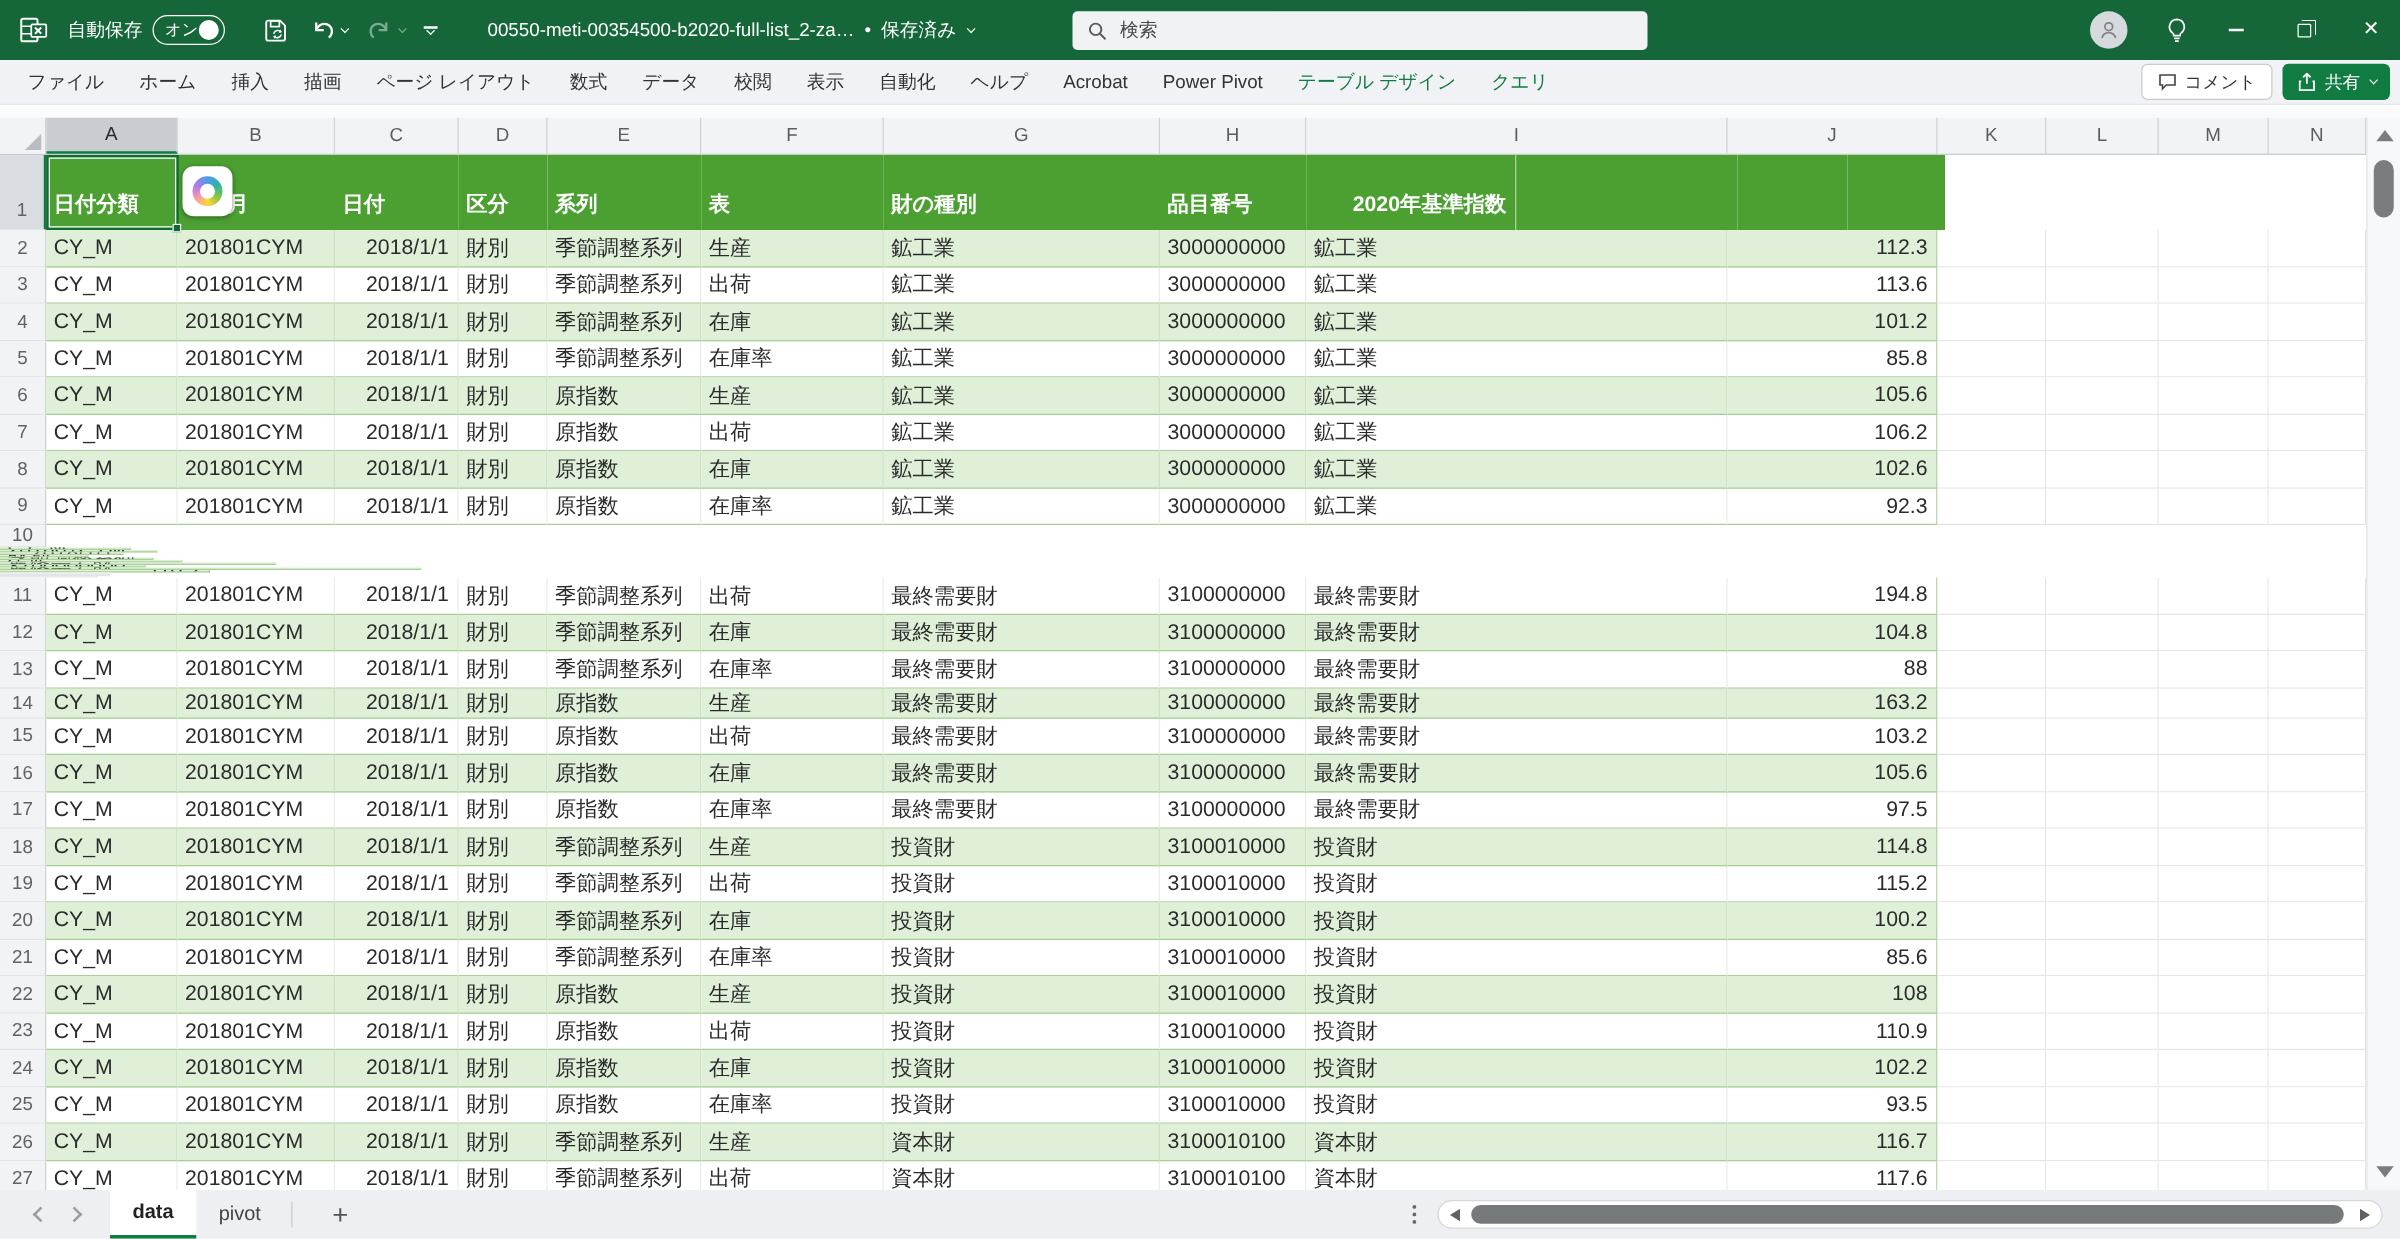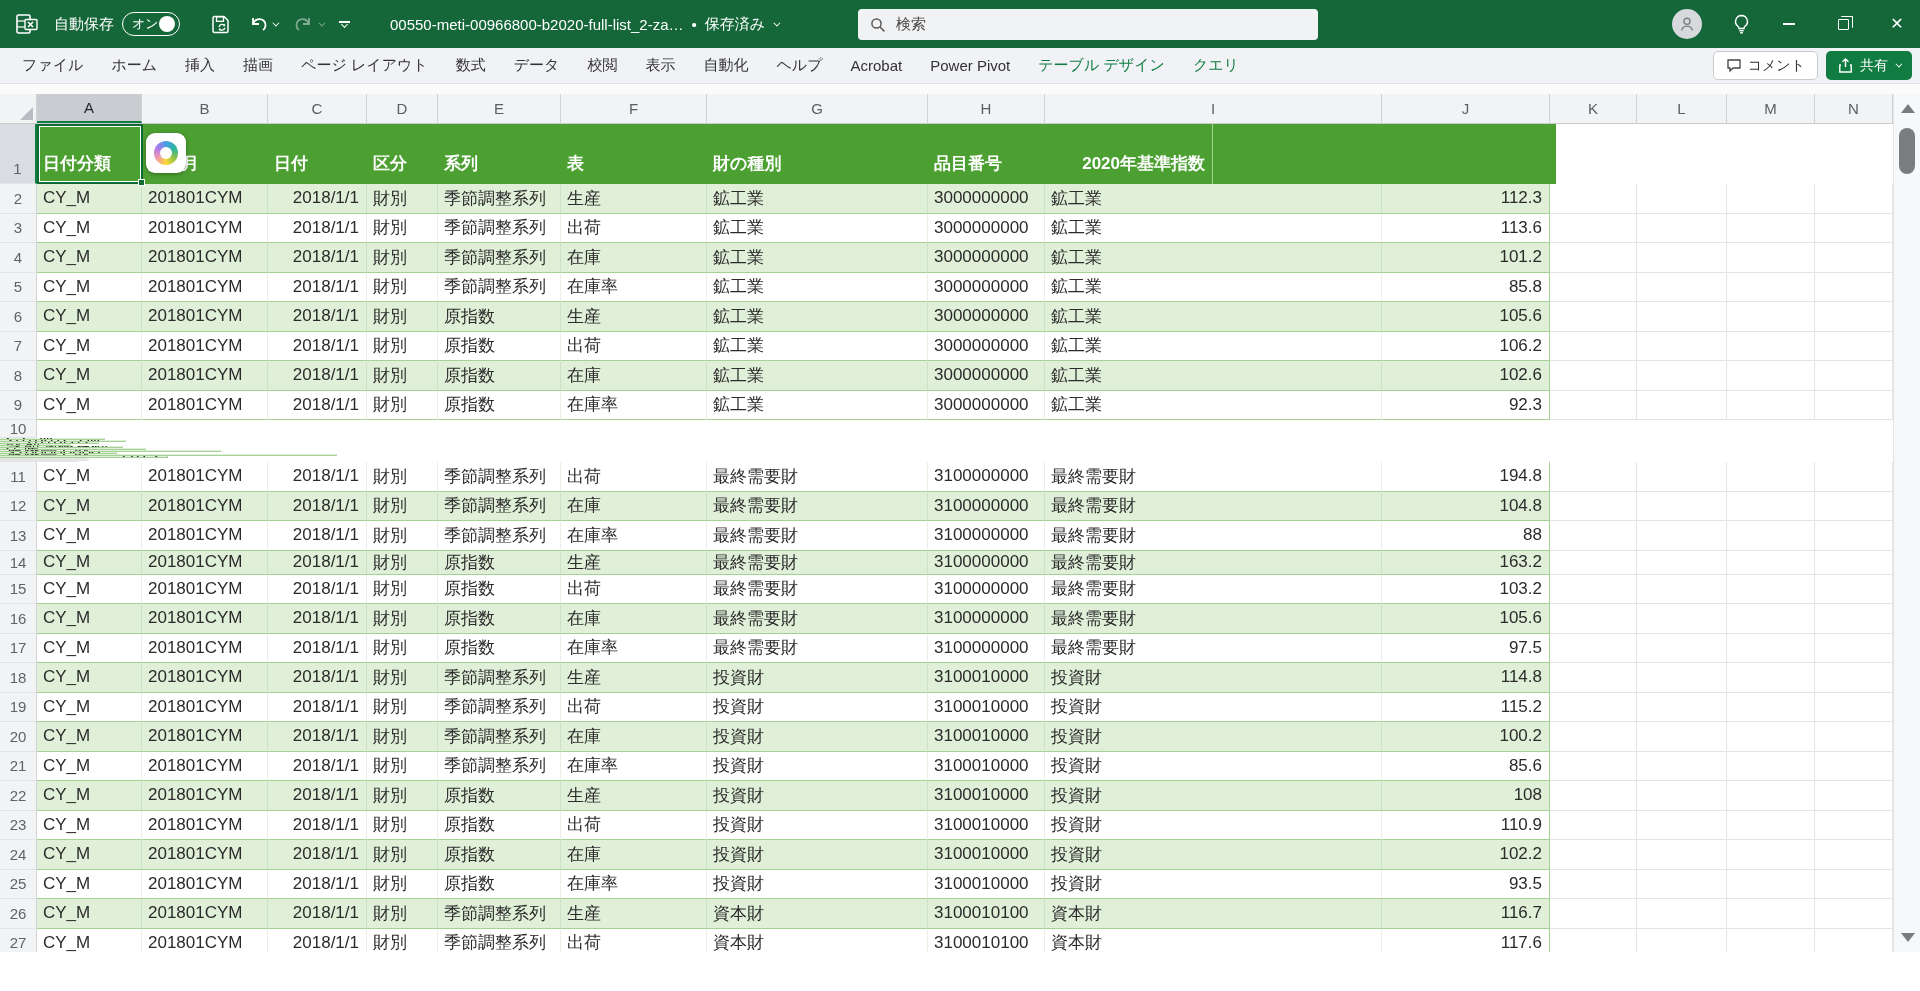--- a/index.html
+++ b/index.html
@@ -141,21 +141,21 @@
               <path d="M16 11c-1.5-4.5-7-6.5-10.5-3.5-3 2.6-2.5 7.5.5 9.5" fill="none" stroke="#fff" stroke-width="1.8"></path>
             </svg>
           <span class="chev small"></span>
         </span>
         <span class="qat-more">
           <span class="bar"></span>
           <span class="chev small" style="transform:rotate(45deg); margin-top:-2px;"></span>
         </span>
       </span>
       <span class="doc-title">
-        <span>00550-meti-00966800-b2020-full-list_2-za…</span>
+        <span>00550-meti-00354500-b2020-full-list_2-za…</span>
         <span>•</span>
         <span>保存済み</span>
         <span class="chev small"></span>
       </span>
     </div>
     <div class="searchbox">
       <svg width="16" height="16" viewBox="0 0 16 16">
           <circle cx="6.5" cy="6.5" r="4.6" fill="none" stroke="#5a5a5a" stroke-width="1.5"></circle>
           <line x1="10" y1="10" x2="14.4" y2="14.4" stroke="#5a5a5a" stroke-width="1.5"></line>
         </svg>
@@ -713,14 +713,36 @@
         <span class="swirl"></span>
       </div>
   </div>
 
   <div class="vscroll">
     <span class="arr up"></span>
     <span class="vthumb"></span>
     <span class="arr down"></span>
   </div>
 
+  <div class="bottombar">
+    <span class="nav-arrows">
+      <span class="navchev left"></span>
+      <span class="navchev right"></span>
+    </span>
+    <span class="sheettabs" id="sheet-tabs">
+        <span class="stab active">data</span>
+        <span class="stab">pivot</span>
+      </span>
+    <span class="stab-divider" style="height:21px;"></span>
+    <span class="addsheet">+</span>
+    <span class="kebab">
+        <i></i>
+        <i></i>
+        <i></i>
+      </span>
+    <span class="hscroll">
+      <span class="harr left"></span>
+      <span class="hthumb"></span>
+      <span class="harr right"></span>
+    </span>
+  </div>
 
 </div>
 
 </body></html>

